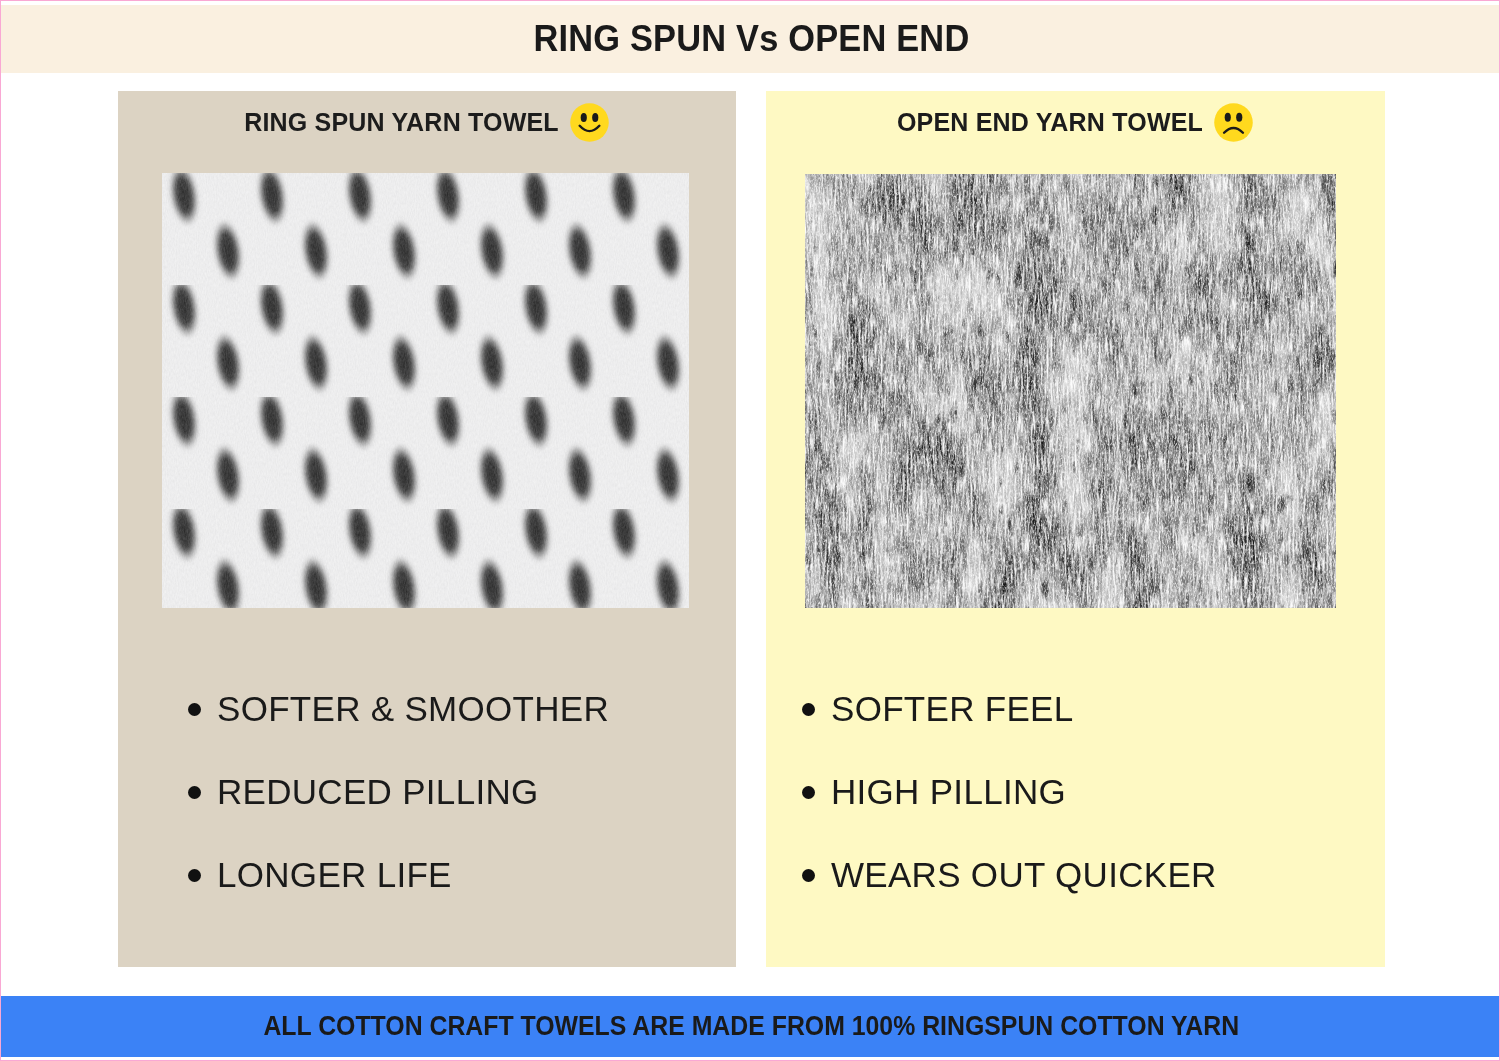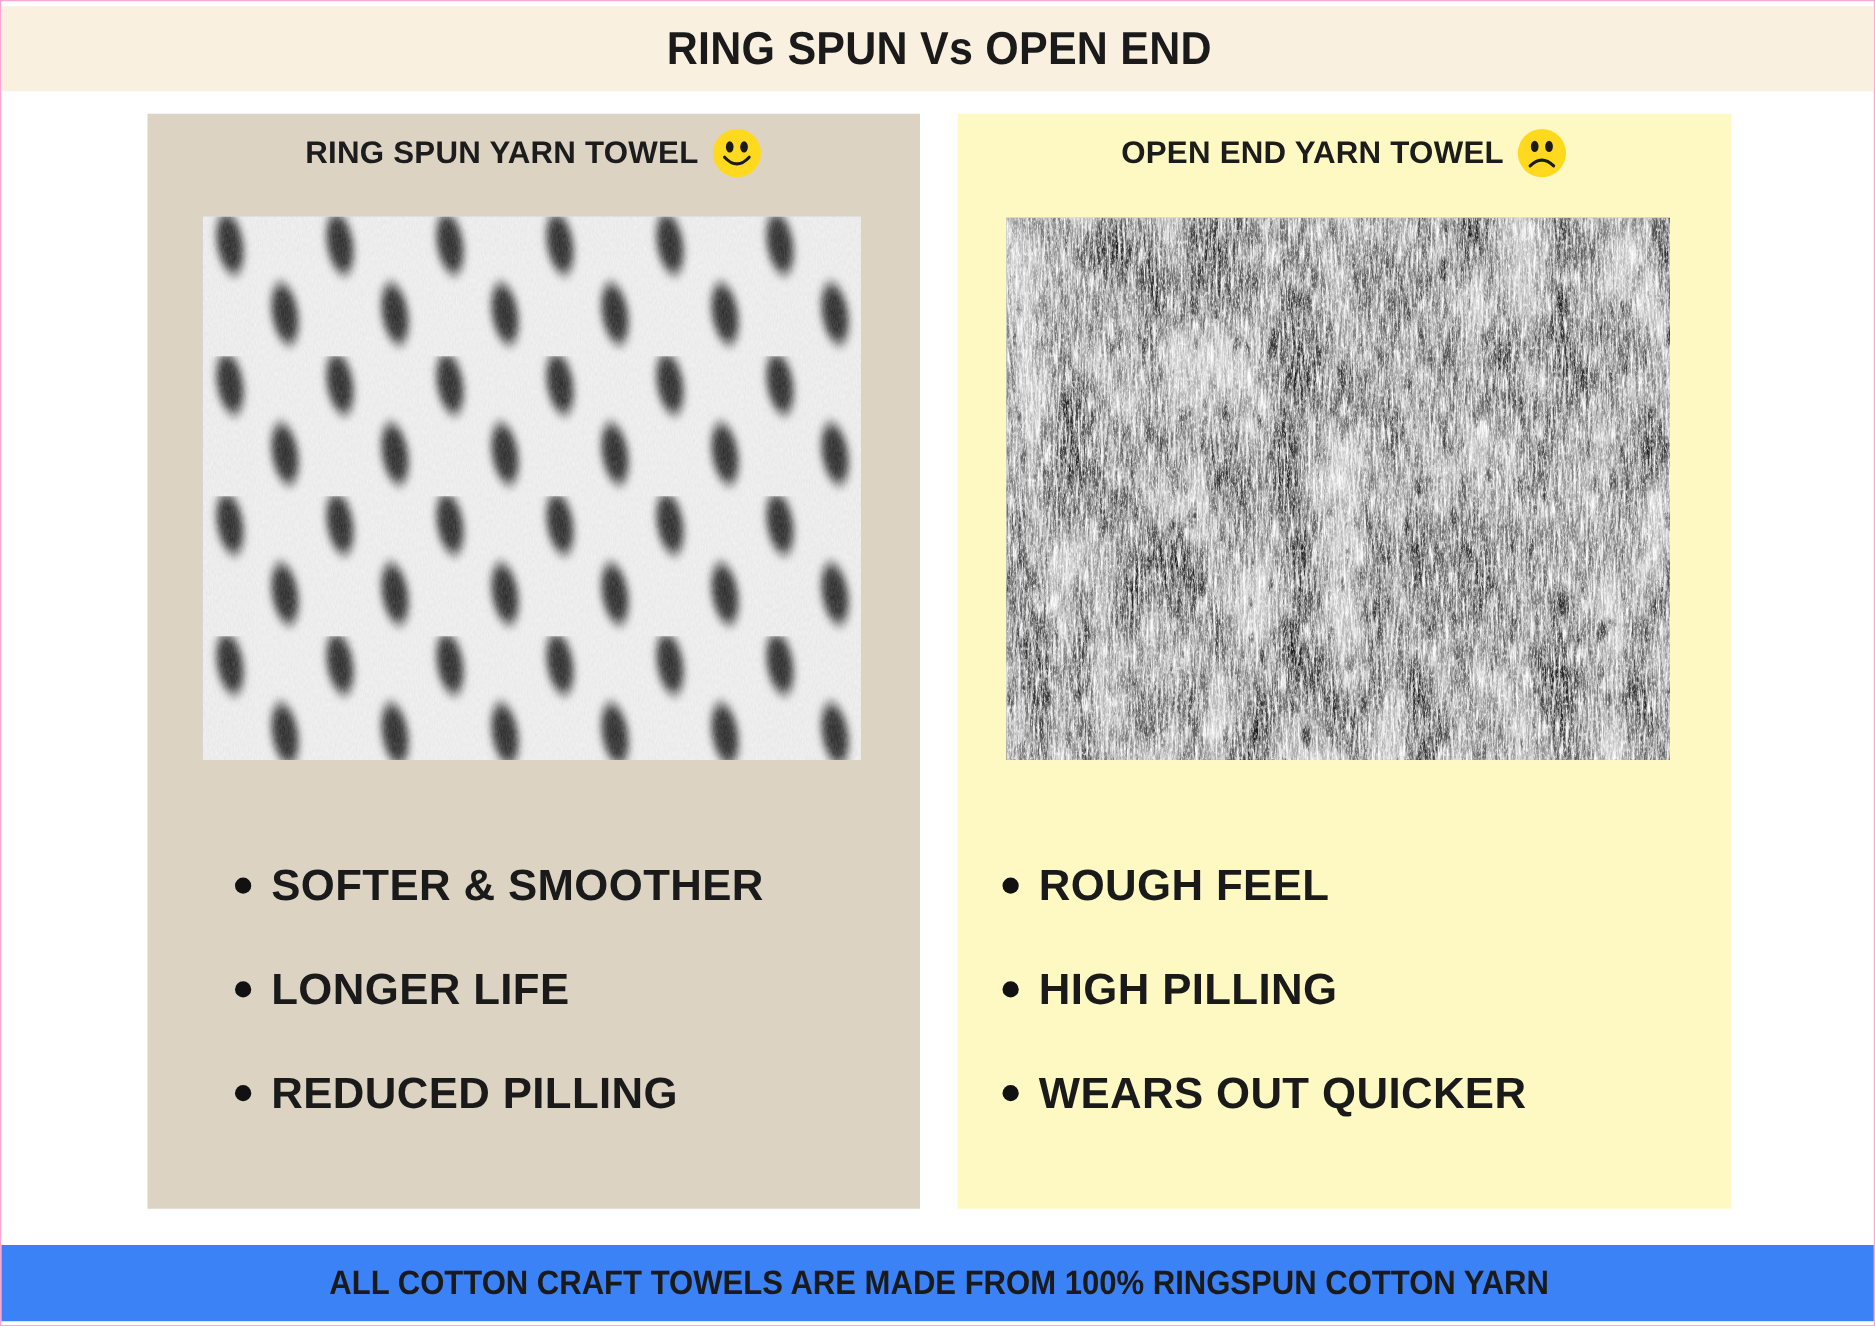--- a/index.html
+++ b/index.html
@@ -129,21 +129,21 @@
     height: 13px;
     border-radius: 50%;
     background: #111111;
     flex: 0 0 auto;
     position: relative;
     top: -5px;
     margin-right: 16px;
   }
   .bullet-text {
     font-family: "Liberation Sans", sans-serif;
-    font-weight: bold;
+    font-weight: normal;
     font-size: 35px;
     color: #1a1a1a;
     letter-spacing: 0.3px;
     line-height: 1;
     white-space: nowrap;
   }
 
   
   .footer-band {
     position: absolute;
@@ -223,25 +223,25 @@
       </svg>
     </div>
 
     <div class="bullets bullets-left">
       <div class="bullet-row">
         <span class="bullet-dot"></span>
         <span class="bullet-text">SOFTER &amp; SMOOTHER</span>
       </div>
       <div class="bullet-row">
         <span class="bullet-dot"></span>
+        <span class="bullet-text">REDUCED PILLING</span>
+      </div>
+      <div class="bullet-row">
+        <span class="bullet-dot"></span>
         <span class="bullet-text">LONGER LIFE</span>
-      </div>
-      <div class="bullet-row">
-        <span class="bullet-dot"></span>
-        <span class="bullet-text">REDUCED PILLING</span>
       </div>
     </div>
   </div>
 
   <div class="panel panel-right">
 
     <div class="panel-head">
       <span class="panel-head-text">OPEN END YARN TOWEL</span>
       <svg class="face" viewBox="0 0 100 100">
         <circle cx="50" cy="50" r="47" fill="#ffd91e"></circle>
@@ -280,21 +280,21 @@
         <rect width="531" height="434" fill="#000000" filter="url(#roughR)" opacity="0.85"></rect>
         <rect width="531" height="434" fill="#ffffff" filter="url(#strandR)" opacity="0.95"></rect>
         <rect width="531" height="434" fill="#000000" filter="url(#darkR)" opacity="0.95"></rect>
         <rect width="531" height="434" fill="#ffffff" filter="url(#specR)" opacity="0.85"></rect>
       </svg>
     </div>
 
     <div class="bullets bullets-right">
       <div class="bullet-row">
         <span class="bullet-dot"></span>
-        <span class="bullet-text">ROUGH FEEL</span>
+        <span class="bullet-text">SOFTER FEEL</span>
       </div>
       <div class="bullet-row">
         <span class="bullet-dot"></span>
         <span class="bullet-text">HIGH PILLING</span>
       </div>
       <div class="bullet-row">
         <span class="bullet-dot"></span>
         <span class="bullet-text">WEARS OUT QUICKER</span>
       </div>
     </div>

